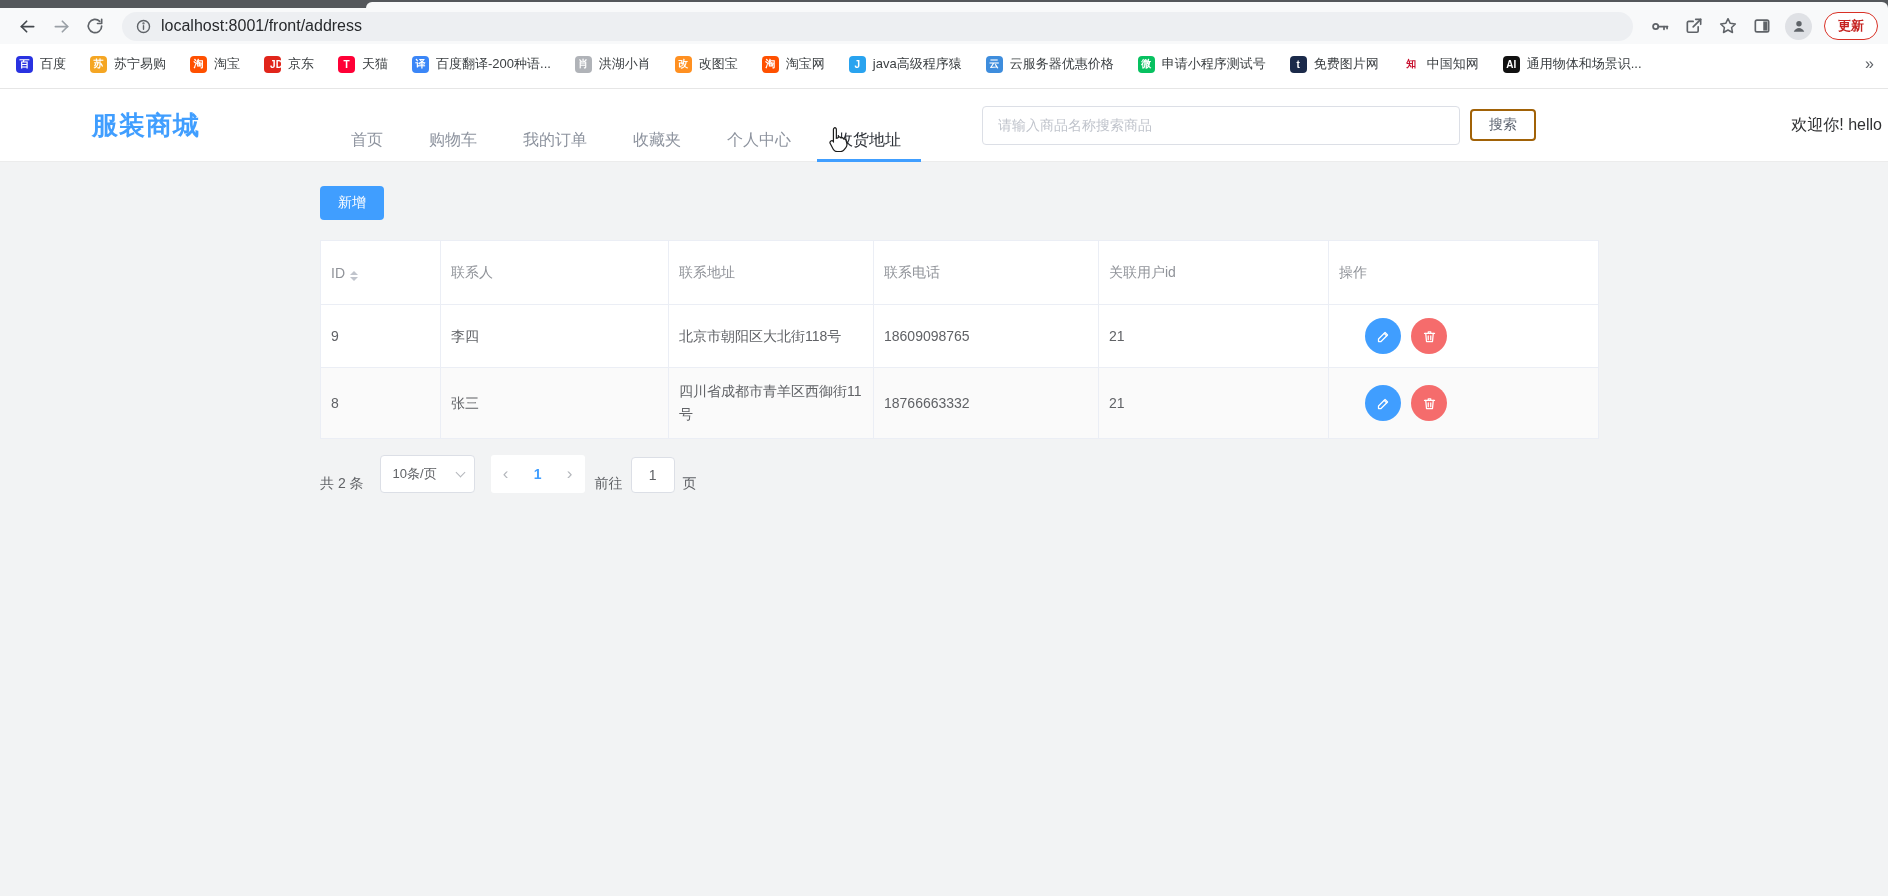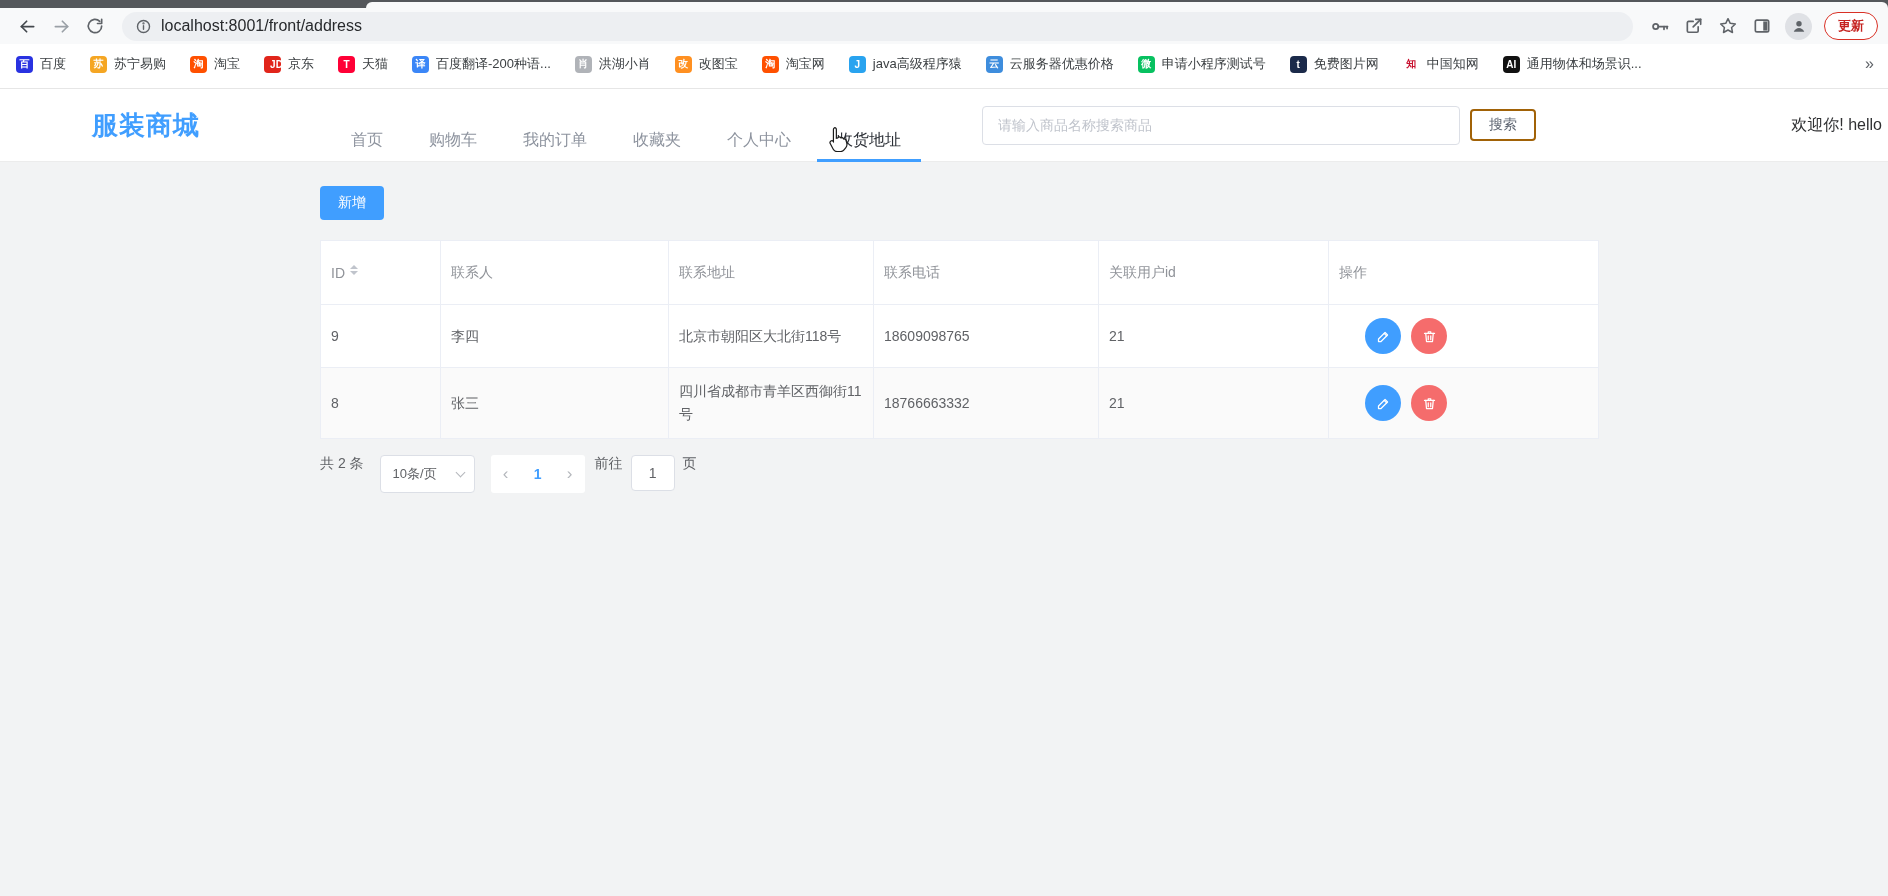--- a/index.html
+++ b/index.html
@@ -34,32 +34,32 @@
   .welcome{margin-left:auto;margin-right:6px;font-size:16px;color:#303133;white-space:nowrap}
 
   
   .content{padding:24px 0 0 320px}
   .add-btn{width:64px;height:34px;background:#409EFF;color:#fff;border:none;border-radius:4px;font-size:14px;cursor:pointer}
   .addr-table{margin-top:20px;width:1278px;border-collapse:collapse;background:#fff;table-layout:fixed;font-size:14px}
   .addr-table th,.addr-table td{border:1px solid #ebeef5}
   .addr-table th{height:64px;padding:0 10px;text-align:left;color:#909399;font-weight:500;background:#fff}
   .addr-table td{height:63px;padding:12px 10px;color:#606266;line-height:23px;vertical-align:middle;word-break:break-all}
   .addr-table tbody tr:nth-child(even){background:#fafafa}
-  .th-inner{display:flex;align-items:flex-start;gap:5px}
+  .th-inner{display:flex;align-items:flex-end;gap:5px}
   .sort-caret{display:inline-flex;flex-direction:column;gap:2px}
   .sort-caret i{display:block;width:0;height:0;border:4px solid transparent}
   .sort-caret .up{border-bottom-color:#c0c4cc;border-top-width:0}
   .sort-caret .down{border-top-color:#c0c4cc;border-bottom-width:0}
   .actions{display:flex;gap:10px;padding-left:26px}
   .btn-circle{width:36px;height:36px;border-radius:50%;border:none;display:flex;align-items:center;justify-content:center;cursor:pointer;flex:none}
   .btn-edit{background:#409EFF}
   .btn-del{background:#f56c6c}
 
   
-  .pagination{display:flex;align-items:flex-start;margin-top:16px;color:#606266;font-size:14px}
+  .pagination{display:flex;align-items:flex-end;margin-top:16px;color:#606266;font-size:14px}
   .pg-total{margin-right:16px;white-space:nowrap}
   .pg-size{width:95px;height:38px;background:#fff;border:1px solid #dcdfe6;border-radius:4px;display:flex;align-items:center;justify-content:space-between;padding:0 10px 0 12px;font-size:13px;color:#606266;cursor:pointer}
   .chev{width:7px;height:7px;border-right:1.5px solid #b4b7bc;border-bottom:1.5px solid #b4b7bc;transform:rotate(45deg);margin-top:-3px}
   .pg-pager{margin-left:16px;height:38px;background:#fff;border-radius:3px;display:flex;align-items:center}
   .pg-prev,.pg-next{width:30px;text-align:center;color:#b4b7bc;font-size:17px;cursor:pointer}
   .pg-cur{width:34px;text-align:center;color:#409EFF;font-weight:600;font-size:14px;cursor:pointer}
   .pg-goto{margin-left:10px;white-space:nowrap}
   .pg-input{margin:0 8px;width:44px;height:36px;border:1px solid #dcdfe6;border-radius:4px;text-align:center;font-size:14px;color:#606266;background:#fff;outline:none}
   .pg-unit{white-space:nowrap}
 

